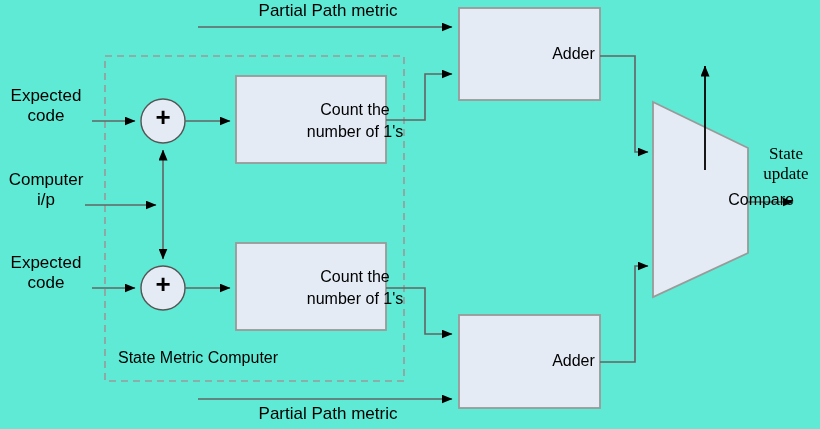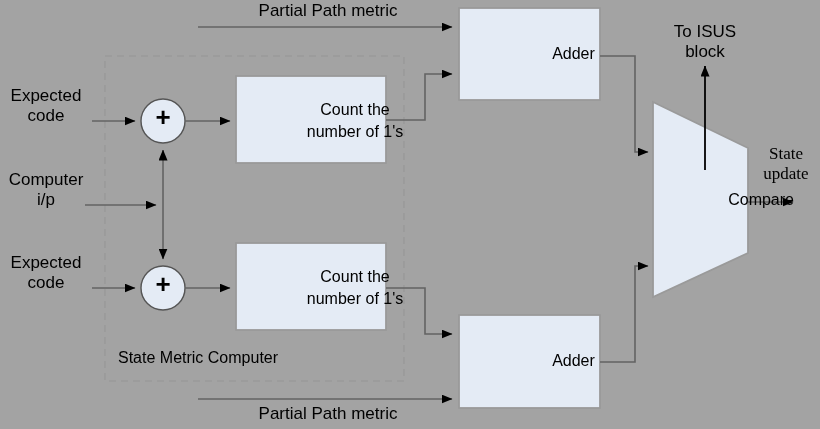--- a/index.html
+++ b/index.html
@@ -1,19 +1,19 @@
 <!DOCTYPE html>
 <html><head>
 <meta charset="utf-8">
 <style>
   html,body{margin:0;padding:0;background:#ffffff;}
   #root{
     position:relative;
     width:820px;height:429px;
-    background:#a3a3a3;
+    background:#5eead4;
     font-family:"Liberation Sans", sans-serif;
     overflow:hidden;
   }
   #diagram{position:absolute;left:0;top:0;width:820px;height:429px;}
   .lbl{
     position:absolute;
     font-family:"Liberation Sans", sans-serif;
     font-size:17px;
     color:#000000;
     line-height:20px;
@@ -106,19 +106,17 @@
 number of 1's</div>
 
   <div class="lbl blk-lbl" style="left:459px;top:44px;width:141px;">Adder</div>
 
   <div class="lbl blk-lbl" style="left:459px;top:351px;width:141px;">Adder</div>
 
   <div class="lbl blk-lbl" style="left:650px;top:190px;width:100px;text-align:right;">Compare</div>
 
   <div class="lbl grp-lbl" style="left:118px;top:348px;width:280px;text-align:left;">State Metric Computer</div>
 
-  <div class="lbl" style="left:650px;top:22px;width:110px;">To ISUS
-block</div>
 
   <div class="lbl" style="left:752px;top:144px;width:68px;font-family:Liberation Serif, serif;">State
 update</div>
 
 </div>
 
 </body></html>

